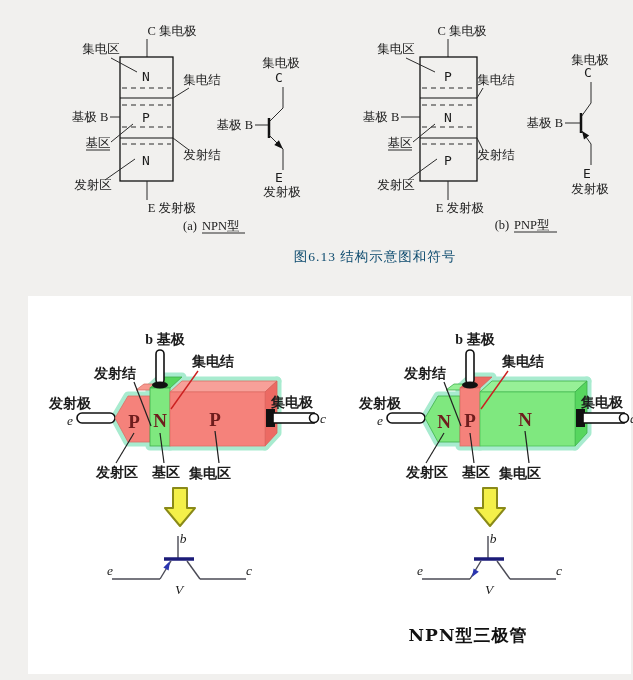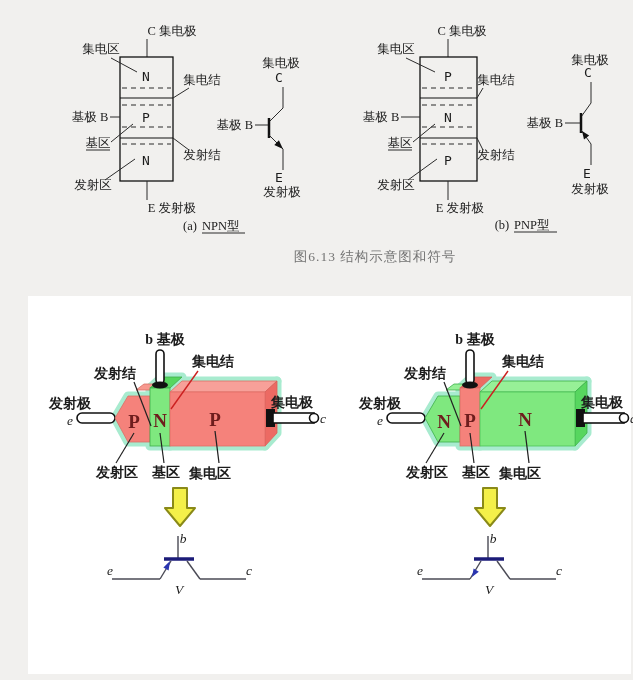--- a/index.html
+++ b/index.html
@@ -1,20 +1,20 @@
 <!DOCTYPE html>
 <html><head>
 <meta charset="utf-8">
 <style>
   html,body{margin:0;padding:0;background:#e8e7e5;}
   .canvas{position:relative;width:633px;height:680px;background:#f1f0ee;overflow:hidden;
           font-family:"Liberation Serif","DejaVu Serif",serif;}
   .white-panel{position:absolute;left:28px;top:296px;width:603px;height:378px;background:#ffffff;}
   .fig-caption{position:absolute;left:250px;top:248px;width:250px;text-align:center;
-               font-size:13.5px;color:#737373;letter-spacing:1px;}
+               font-size:13.5px;color:#0c4a6e;letter-spacing:1px;}
   .big-caption{position:absolute;width:140px;text-align:center;font-size:17px;font-weight:bold;
                color:#111;font-family:"DejaVu Serif","Liberation Serif",serif;letter-spacing:1px;}
   svg{position:absolute;overflow:visible;}
   svg text{font-family:"Liberation Serif","DejaVu Serif",serif;fill:#1c1c1c;}
   .cjk{font-size:12.5px;}
   .cjk-b{font-size:14px;font-weight:600;}
   .lt{font-size:13px;font-family:"DejaVu Sans Mono","Liberation Mono",monospace;}
   .reg{font-size:19px;font-weight:bold;fill:#6e1d1d;}
   .sym-lt{font-size:13.5px;font-style:italic;}
   .thin{stroke:#2b2b2b;stroke-width:1;fill:none;}
@@ -240,14 +240,15 @@
       <polygon points="132,247 138.8,241.8 133.6,238.6" fill="#2a35b0"></polygon>
       <line x1="82" y1="249" x2="130" y2="249" stroke="#4a4a55" stroke-width="1.4"></line>
       <text class="sym-lt" text-anchor="middle" x="80" y="245">e</text>
       <line x1="157" y1="231" x2="170" y2="249" stroke="#4a4a55" stroke-width="1.4"></line>
       <line x1="170" y1="249" x2="216" y2="249" stroke="#4a4a55" stroke-width="1.4"></line>
       <text class="sym-lt" text-anchor="middle" x="219" y="245">c</text>
       <text class="sym-lt" text-anchor="middle" x="149" y="264">V</text>
     </g>
   </svg>
 
+  <div class="big-caption" style="left:398px;top:624px">NPN型三极管</div>
 
 </div>
 
 </body></html>

